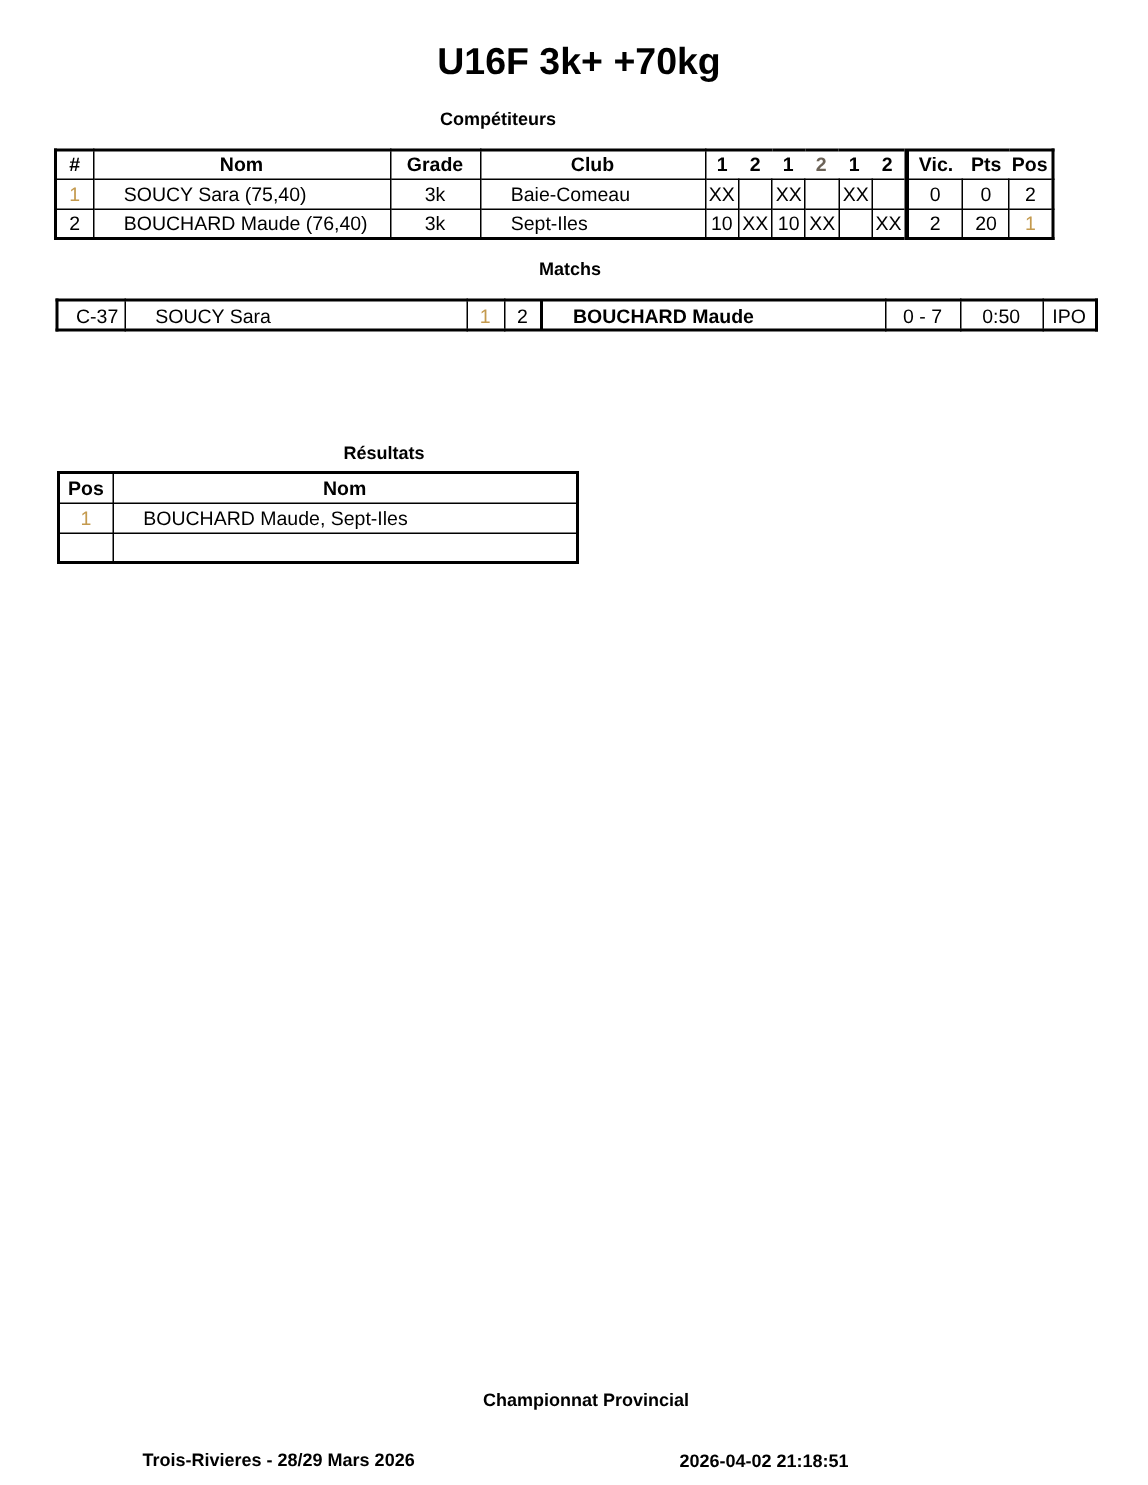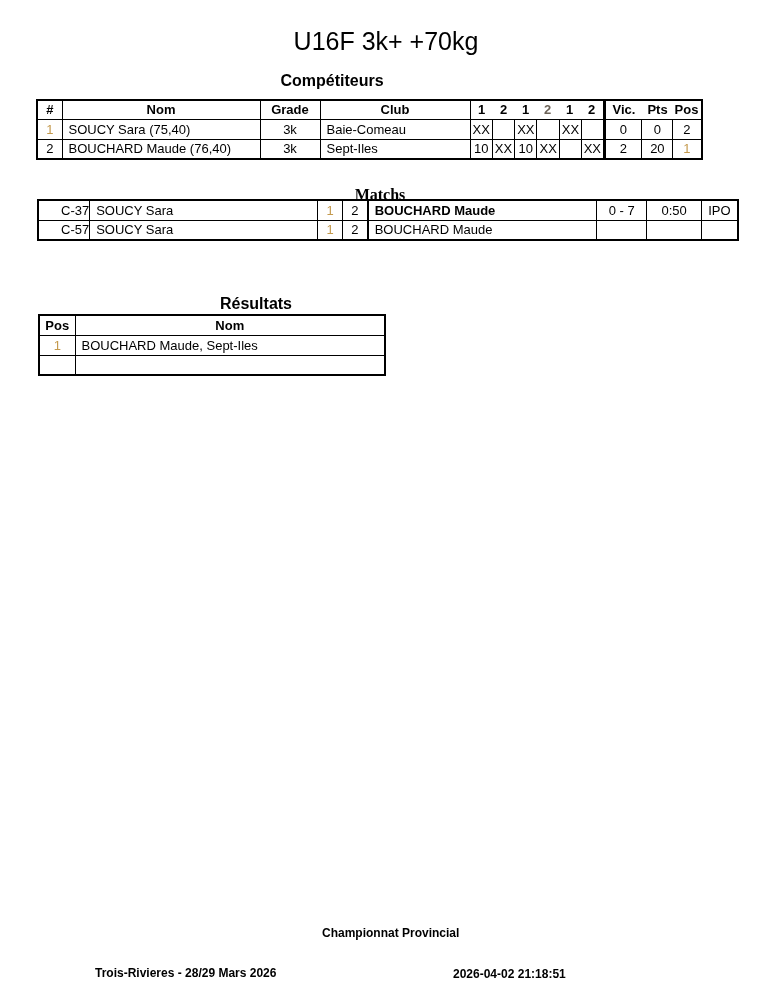--- a/index.html
+++ b/index.html
@@ -4,37 +4,37 @@
 <style>
   html, body { margin:0; padding:0; }
   body {
     width:765px; height:990px; background:#ffffff; position:relative;
     font-family:"Liberation Sans", sans-serif; color:#000;
     -webkit-font-smoothing:antialiased;
   }
   .abs { position:absolute; }
   .page-title {
     top:27px; left:386px; transform:translateX(-50%);
-    font-size:25px; font-weight:normal; white-space:nowrap;
+    font-size:25px; font-weight:bold; white-space:nowrap;
   }
   .section-label {
-    transform:translateX(-50%); font-size:16px; font-weight:bold; white-space:nowrap;
+    transform:translateX(-50%); font-size:12px; font-weight:bold; white-space:nowrap;
   }
   table.tbl {
     position:absolute; border-collapse:collapse; table-layout:fixed;
     border:2px solid #000; background:#fff;
   }
   .tbl th, .tbl td {
     border:1px solid #000; padding:0; font-size:13px;
     overflow:hidden; white-space:nowrap; vertical-align:middle;
   }
   .tbl th { font-weight:bold; text-align:center; }
   .tbl td { text-align:center; }
-  td.left { text-align:left; padding-left:6px; }
-  td.left-sm { text-align:left; padding-left:22px; }
+  td.left { text-align:left; padding-left:20px; }
+  td.left-sm { text-align:center; padding-left:8px; }
   .thick-l { border-left:3px solid #000 !important;margin-left:38px; }
   .thick-l2 { border-left:2px solid #000 !important; }
   .hgroup span { display:inline-block; text-align:center; font-weight:bold; font-size:13px; }
   .hgroup span.w22 { width:22px; }
   th.squeeze { font-size:12px; letter-spacing:-0.3px; }
   th.pad-r { padding-right:50px; }
   [data-color="orange"] { color:var(--accent-orange, #C49A4E); }
   [data-color="gray"]   { color:var(--muted, #6B6257); }
   [data-color="black"]  { color:#000; }
   [data-weight="bold"]   { font-weight:bold; }
@@ -103,21 +103,21 @@
     <td>XX</td>
     <td></td>
     <td>XX</td>
     <td class="thick-l">2</td>
     <td>20</td>
     <td data-color="orange">1</td>
   </tr>
 </tbody>
   </table>
 
-<div class="abs section-label" style="top:186px; left:380px;font-family:Liberation Serif, serif;">Matchs</div>
+<div class="abs section-label" style="top:172px; left:380px;">Matchs</div>
 
 <table class="tbl" style="top:199px; left:37px;">
   <colgroup>
     <col style="width:45px">
       <col style="width:228px">
       <col style="width:25px">
       <col style="width:25px">
     <col style="width:229px">
       <col style="width:50px">
       <col style="width:55px">
@@ -126,30 +126,20 @@
   <tbody>
   <tr style="height:20px">
     <td class="left-sm">C-37</td>
     <td class="left" data-weight="normal">SOUCY Sara</td>
     <td data-color="orange">1</td>
     <td data-color="black">2</td>
     <td class="left thick-l2" data-weight="bold">BOUCHARD Maude</td>
     <td>0 - 7</td>
     <td>0:50</td>
     <td>IPO</td>
-  </tr>
-  <tr style="height:20px">
-    <td class="left-sm">C-57</td>
-    <td class="left" data-weight="normal">SOUCY Sara</td>
-    <td data-color="orange">1</td>
-    <td data-color="black">2</td>
-    <td class="left thick-l2" data-weight="normal">BOUCHARD Maude</td>
-    <td></td>
-    <td></td>
-    <td></td>
   </tr>
 </tbody>
   </table>
 
 <div class="abs section-label" style="top:295px; left:256px;">Résultats</div>
 
 <table class="tbl" style="top:314px; left:38px;">
   <colgroup>
     <col style="width:36px">
       <col style="width:310px">

